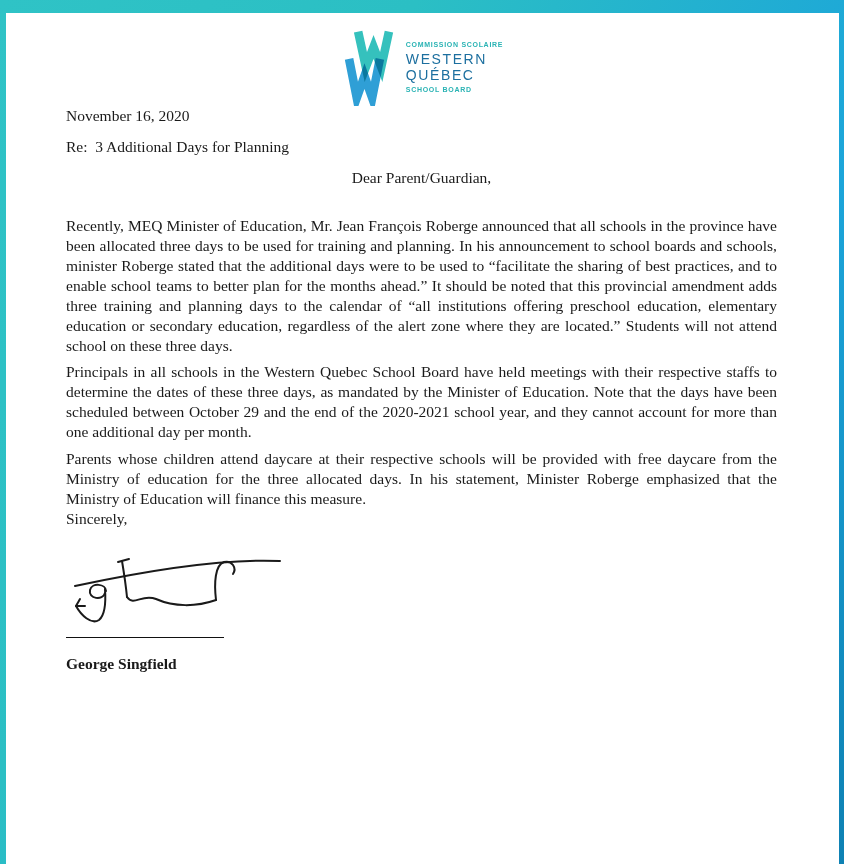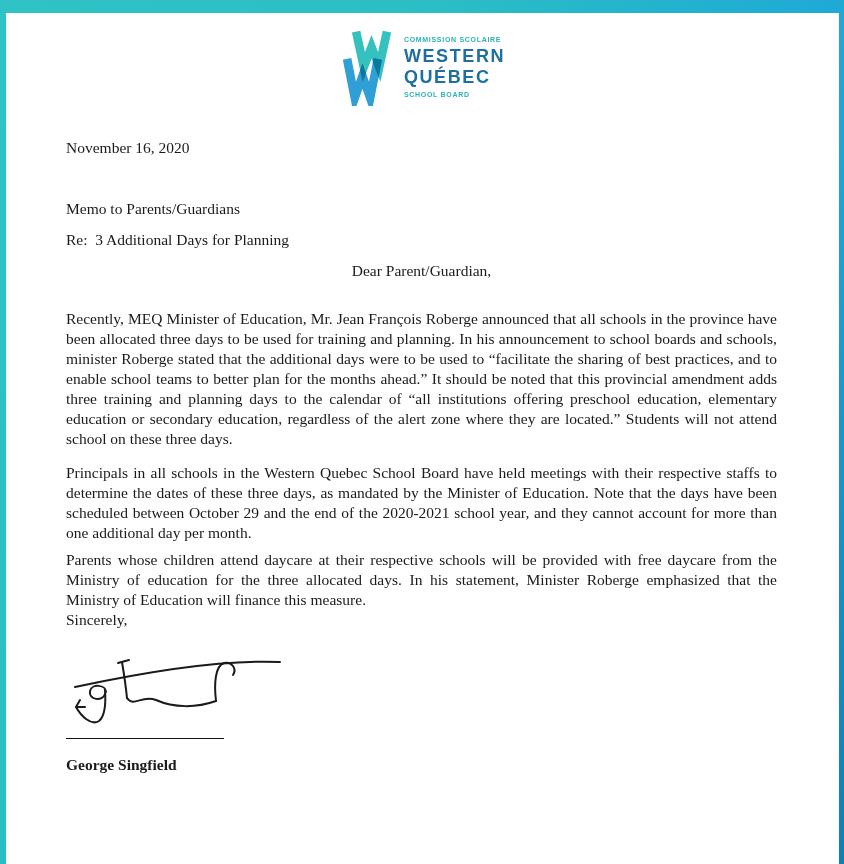--- a/index.html
+++ b/index.html
@@ -33,34 +33,34 @@
   .logo-small {
     color: #2AB3B4;
     font-size: 7px;
     font-weight: bold;
     letter-spacing: 0.7px;
   }
   .logo-small.top { margin-bottom: 3px; }
   .logo-small.bottom { margin-top: 3px; }
   .logo-big {
     color: #1C6F9F;
-    font-size: 18px;
-    font-weight: bold;
+    font-size: 14px;
+    font-weight: normal;
     letter-spacing: 1.6px;
     line-height: 1.17;
   }
   
   .body-text { font-size: 15.5px; line-height: 20px; }
-  .date-line      { margin-top: 32px; }
+  .date-line      { }
   .memo-line      { margin-top: 41px; }
   .re-line        { margin-top: 11px; white-space: pre-wrap; }
   .salutation     { margin-top: 11px; text-align: center; }
   .para           { text-align: justify; }
   .para.p1        { margin-top: 28px; }
-  .para.p2        { margin-top: 14px; }
+  .para.p2        { margin-top: 6px; }
   .para.p3        { margin-top: 7px; }
   .para.p4        { margin-top: 9px; }
   .closing        { }
   .signature-wrap { margin-top: 20px; }
   .signature-wrap svg { display: block; }
   .signature-rule {
     width: 158px;
     border-top: 1.5px solid #111111;
     margin-top: 8px;
   }
@@ -86,21 +86,20 @@
       <div class="logo-text">
         <div class="logo-small top">COMMISSION SCOLAIRE</div>
         <div class="logo-big">WESTERN</div>
         <div class="logo-big">QUÉBEC</div>
         <div class="logo-small bottom">SCHOOL BOARD</div>
       </div>
     </div>
 
     <div class="body-text">
       <div class="date-line">November 16, 2020</div>
-      <div class="memo-line">Memo to Parents/Guardians</div>
       <div class="re-line">Re:  3 Additional Days for Planning</div>
       <div class="salutation">Dear Parent/Guardian,</div>
 
       <p class="para p1">Recently, MEQ Minister of Education, Mr. Jean François Roberge announced that all schools in the province have been allocated three days to be used for training and planning.  In his announcement to school boards and schools, minister Roberge stated that the additional days were to be used to “facilitate the sharing of best practices, and to enable school teams to better plan for the months ahead.”  It should be noted that this provincial amendment adds three training and planning days to the calendar of “all institutions offering preschool education, elementary education or secondary education, regardless of the alert zone where they are located.”  Students will not attend school on these three days.</p>
       <p class="para p2">Principals in all schools in the Western Quebec School Board have held meetings with their respective staffs to determine the dates of these three days, as mandated by the Minister of Education. Note that the days have been scheduled between October 29 and the end of the 2020-2021 school year, and they cannot account for more than one additional day per month.</p>
       <p class="para p3">Parents whose children attend daycare at their respective schools will be provided with free daycare from the Ministry of education for the three allocated days.  In his statement, Minister Roberge emphasized that the Ministry of Education will finance this measure.</p>
 
       <div class="closing">Sincerely,</div>
 
       <div class="signature-wrap">

